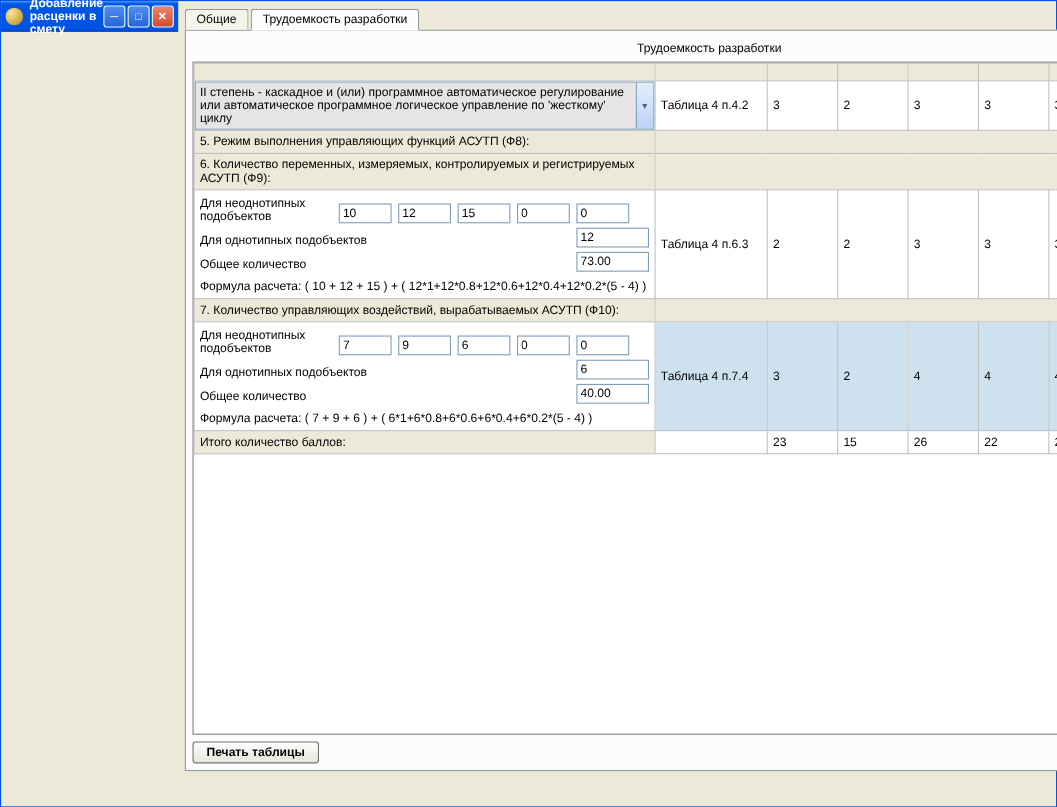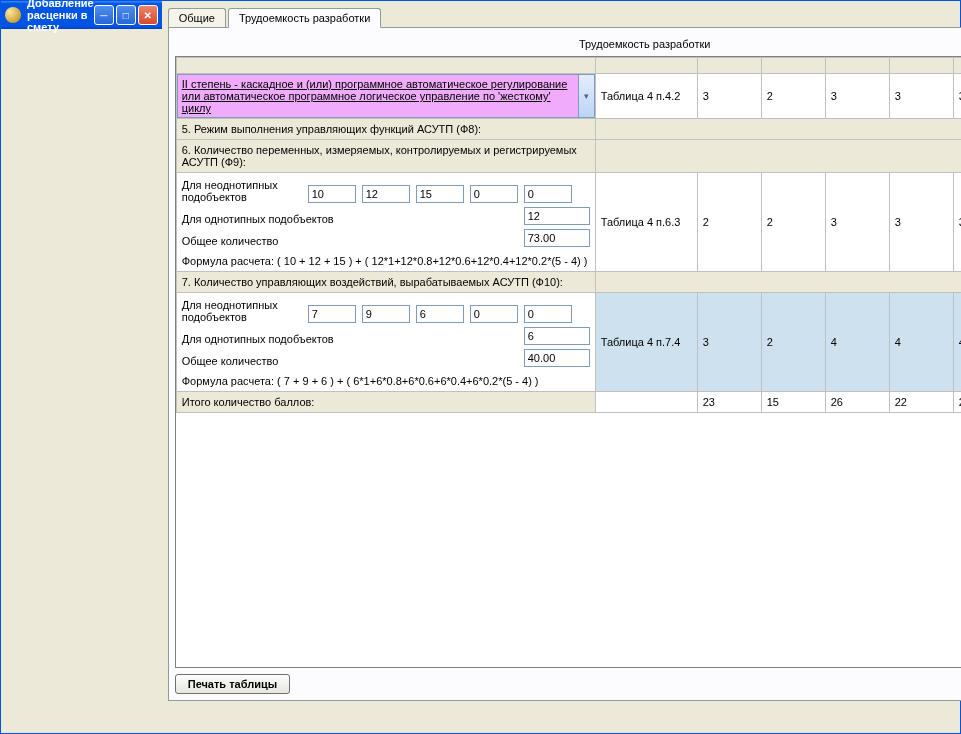--- a/index.html
+++ b/index.html
@@ -118,21 +118,21 @@
     height: 16px;
     padding: 0;
   }
   .shaded { background: #ece9d8; }
   .selrow td { background: #cde1ef !important; }
   .combo {
     display: flex; align-items: stretch; width: 100%;
   }
   .combo .combo-text {
     flex:1; border: 1px solid #7f9db9; border-right:none;
-    padding: 3px 4px; background:#f0abfc; white-space: normal; text-decoration: underline;
+    padding: 3px 4px; background:#e5e5e5; white-space: normal;
   }
   .combo .combo-btn {
     width: 17px;
     border: 1px solid #7f9db9;
     background: linear-gradient(#e3eefc,#bcd4f6);
     display:flex; align-items:center; justify-content:center;
   }
   .combo .combo-btn::after { content:"▾"; font-size:9px; color:#4d6185;}
   input.cell {
     width: 48px; height: 18px;

